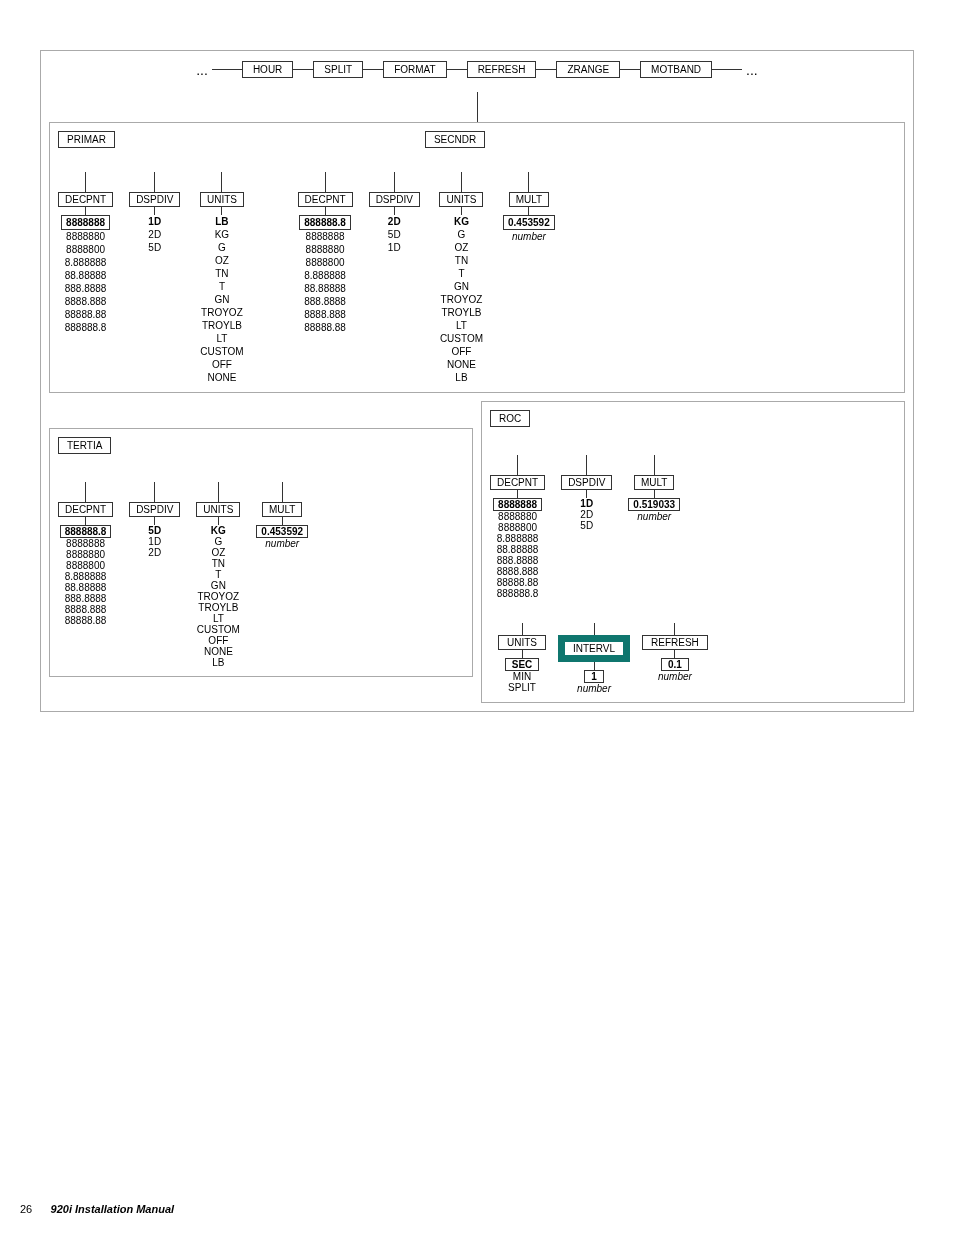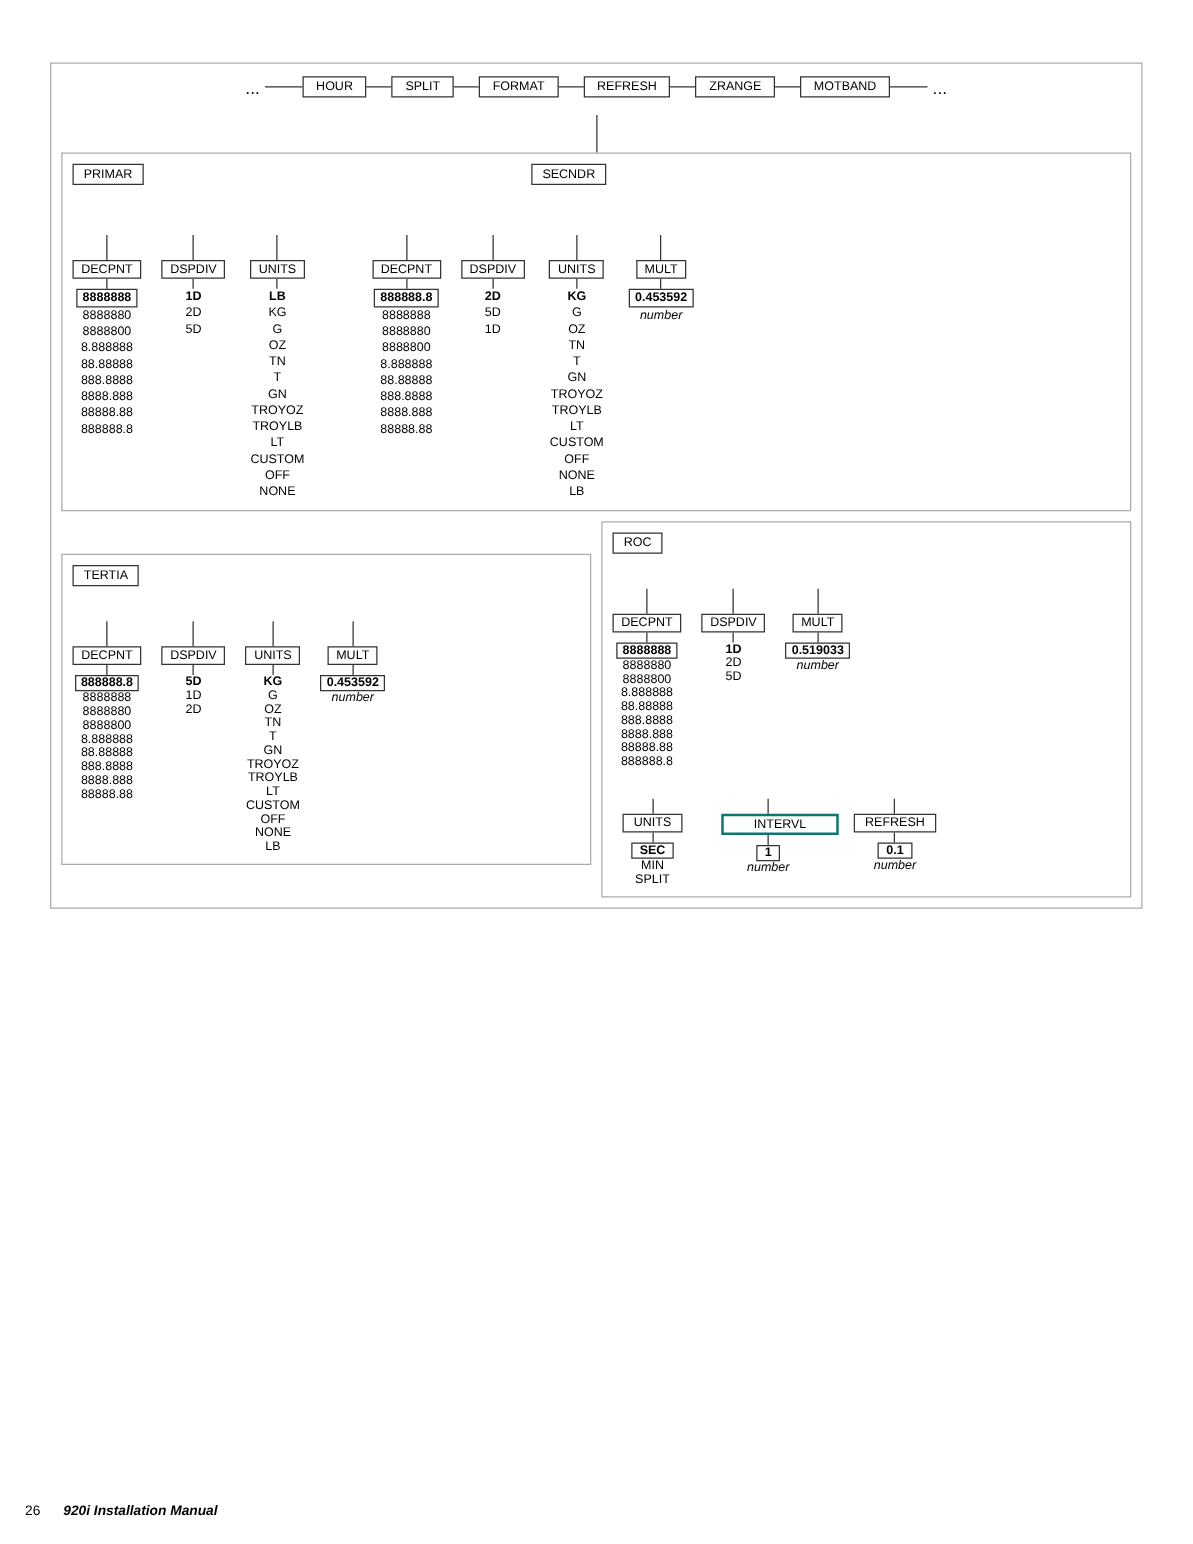--- a/index.html
+++ b/index.html
@@ -58,21 +58,21 @@
 
     <div style="display:flex; justify-content:center; margin-bottom:0;">
       <div style="position:relative; width:300px; height:30px;">
 
         <div style="position:absolute; left:50%; top:0; width:1px; height:30px; background:#333;"></div>
       </div>
     </div>
 
     <div style="border:1px solid #aaa; padding: 8px; margin-bottom:8px; position:relative;">
 
-      <div style="display:flex; gap: 310px; margin-bottom:20px; align-items:center;">
+      <div style="display:flex; gap: 310px; margin-bottom:4px; align-items:center;">
         <span style="border:1px solid #333; padding:2px 8px; font-size:10px;">PRIMAR</span>
         <span style="border:1px solid #333; padding:2px 8px; font-size:10px;">SECNDR</span>
       </div>
 
       <div style="display:flex; gap:0; align-items:flex-start; margin-top:4px;">
 
         <div style="display:flex; flex-direction:column; align-items:center; margin-right:16px; margin-top:20px;">
           <div style="width:1px; height:20px; background:#333;"></div>
           <span style="border:1px solid #333; padding:1px 6px; font-size:10px;">DECPNT</span>
           <div style="width:1px; height:8px; background:#333;"></div>
@@ -294,21 +294,21 @@
               <div style="width:1px; height:12px; background:#333;"></div>
               <span style="border:1px solid #333; padding:1px 8px; font-size:10px;">UNITS</span>
               <div style="width:1px; height:8px; background:#333;"></div>
               <span style="font-weight:bold; border:1px solid #333; padding:0 6px; font-size:10px;">SEC</span>
               <span style="font-size:10px;">MIN</span>
               <span style="font-size:10px;">SPLIT</span>
             </div>
 
             <div style="display:flex; flex-direction:column; align-items:center; margin-right:12px; margin-top:8px;">
               <div style="width:1px; height:12px; background:#333;"></div>
-              <span style="border:2px solid #0f766e; padding:1px 24px; font-size:10px;margin-left:19px;">INTERVL</span>
+              <span style="border:7px solid #0f766e; padding:1px 8px; font-size:10px;">INTERVL</span>
               <div style="width:1px; height:8px; background:#333;"></div>
               <span style="font-weight:bold; border:1px solid #333; padding:0 6px; font-size:10px;">1</span>
               <span style="font-style:italic; font-size:10px;">number</span>
             </div>
 
             <div style="display:flex; flex-direction:column; align-items:center; margin-top:8px;">
               <div style="width:1px; height:12px; background:#333;"></div>
               <span style="border:1px solid #333; padding:1px 8px; font-size:10px;">REFRESH</span>
               <div style="width:1px; height:8px; background:#333;"></div>
               <span style="font-weight:bold; border:1px solid #333; padding:0 6px; font-size:10px;">0.1</span>

